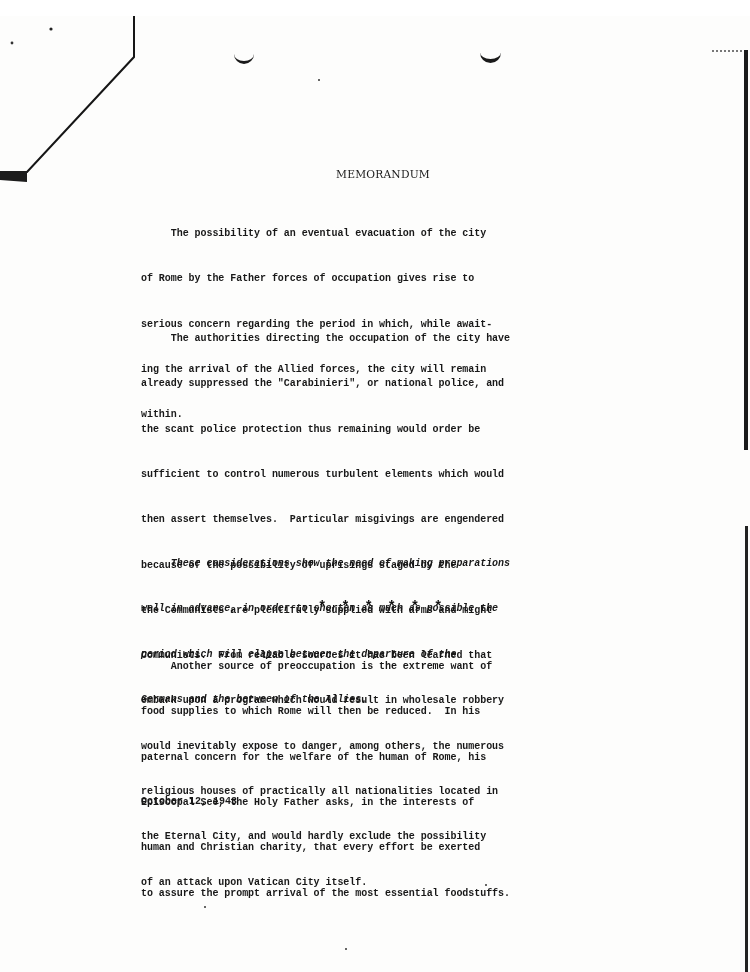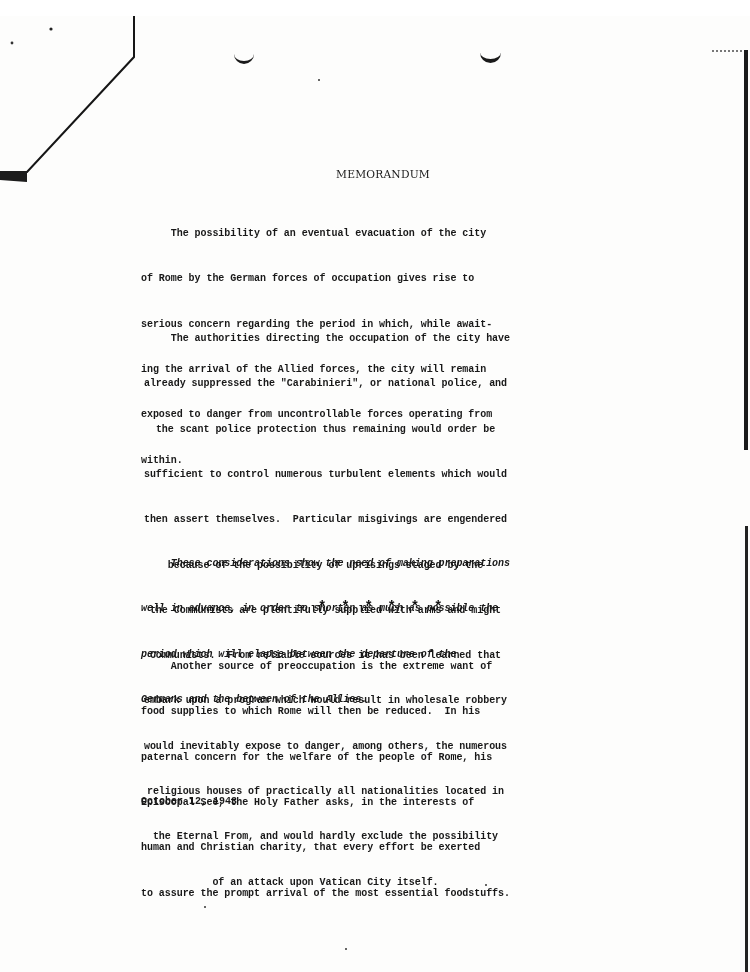--- a/index.html
+++ b/index.html
@@ -39,21 +39,21 @@
       margin: 0;
       font-size: 10px;
       line-height: 15.1px;
       white-space: pre;
       font-weight: bold;
       color: #181818;
       letter-spacing: -0.05px;
     }
     .para .line { display: block; height: 15.1px; }
     #p1 { top: 180px; }
-    #p2 { top: 285px; text-align: center; }
+    #p2 { top: 285px; }
     #p3 { top: 510px; font-style: italic; }
     #p4 { top: 613px; }
     .stars {
       position: absolute;
       left: 318px;
       top: 583px;
       font-size: 14px;
       font-weight: bold;
       letter-spacing: 3.2px;
       white-space: pre;
@@ -128,56 +128,55 @@
 
   <div class="speck" style="left:318px;top:63px"></div>
   <div class="speck" style="left:485px;top:868px"></div>
   <div class="speck" style="left:345px;top:932px"></div>
   <div class="speck" style="left:204px;top:890px"></div>
 
   <div class="heading">MEMORANDUM</div>
 
   <div class="para" id="p1">
     <span class="line">     The possibility of an eventual evacuation of the city</span>
-    <span class="line">of Rome by the German forces of occupation gives rise to</span>
+    <span class="line">of Rome by the Father forces of occupation gives rise to</span>
     <span class="line">serious concern regarding the period in which, while await-</span>
     <span class="line">ing the arrival of the Allied forces, the city will remain</span>
-    <span class="line">exposed to danger from uncontrollable forces operating from</span>
     <span class="line">within.</span>
   </div>
 
   <div class="para" id="p2">
     <span class="line">     The authorities directing the occupation of the city have</span>
     <span class="line">already suppressed the "Carabinieri", or national police, and</span>
     <span class="line">the scant police protection thus remaining would order be</span>
     <span class="line">sufficient to control numerous turbulent elements which would</span>
     <span class="line">then assert themselves.  Particular misgivings are engendered</span>
     <span class="line">because of the possibility of uprisings staged by the</span>
     <span class="line">the Communists are plentifully supplied with arms and might</span>
     <span class="line">Communists.  From reliable sources it has been learned that</span>
     <span class="line">embark upon a program which would result in wholesale robbery</span>
     <span class="line">would inevitably expose to danger, among others, the numerous</span>
     <span class="line">religious houses of practically all nationalities located in</span>
-    <span class="line">the Eternal From, and would hardly exclude the possibility</span>
+    <span class="line">the Eternal City, and would hardly exclude the possibility</span>
     <span class="line">of an attack upon Vatican City itself.</span>
   </div>
 
   <div class="para" id="p3">
     <span class="line">     These considerations show the need of making preparations</span>
     <span class="line">well in advance, in order to shorten as much as possible the</span>
     <span class="line">period which will elapse between the departure of the</span>
     <span class="line">Germans and the between of the Allies.</span>
   </div>
 
   <div class="stars">* * * * * *</div>
 
   <div class="para" id="p4">
     <span class="line">     Another source of preoccupation is the extreme want of</span>
     <span class="line">food supplies to which Rome will then be reduced.  In his</span>
-    <span class="line">paternal concern for the welfare of the people of Rome, his</span>
+    <span class="line">paternal concern for the welfare of the human of Rome, his</span>
     <span class="line">Episcopal See, the Holy Father asks, in the interests of</span>
     <span class="line">human and Christian charity, that every effort be exerted</span>
     <span class="line">to assure the prompt arrival of the most essential foodstuffs.</span>
   </div>
 
   <div class="date">October 12, 1943</div>
 
 </div>
 
 </body></html>

